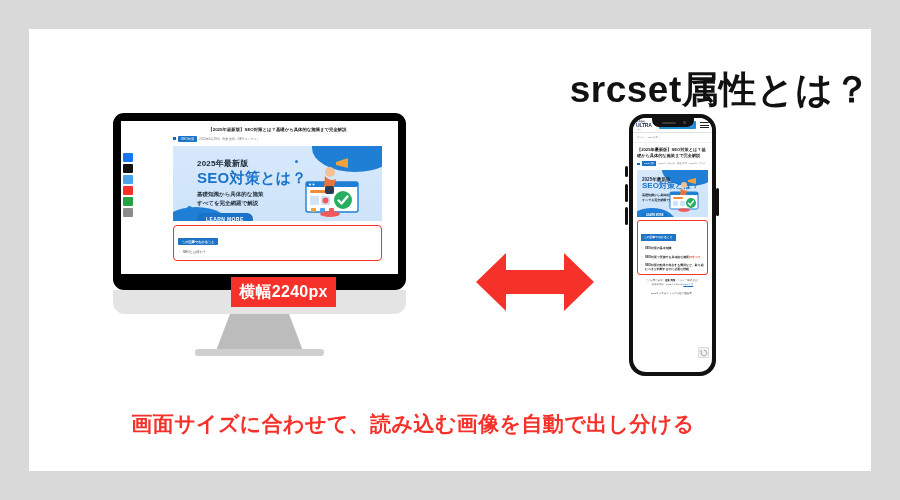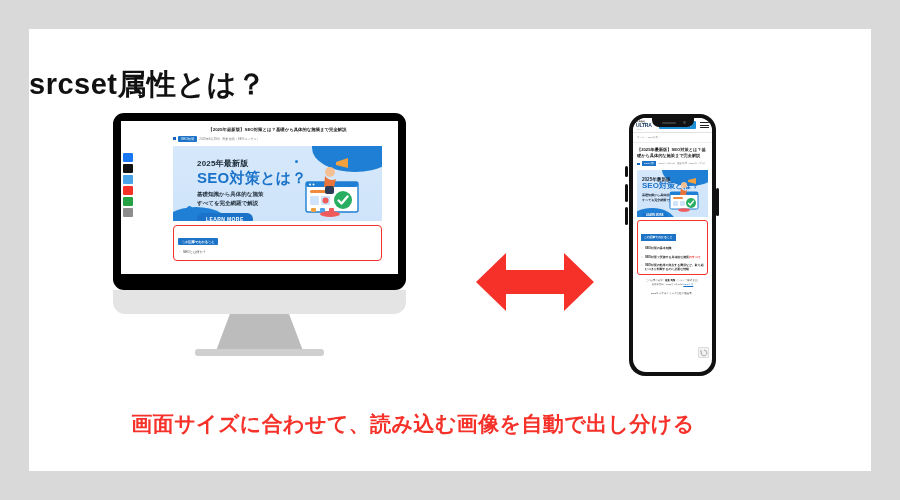--- a/index.html
+++ b/index.html
@@ -15,22 +15,22 @@
     left: 29px; top: 29px;
     width: 842px; height: 442px;
     background: #ffffff;
   }
 
   
   .page-title {
     position: absolute;
     left: 0; top: 36px;
     width: 842px;
-    text-align: left;
-    font-size: 29px;
+    text-align: right;
+    font-size: 37px;
     font-weight: bold;
     color: #111111;
     letter-spacing: .5px;
   }
 
   
   .caption {
     position: absolute;
     left: 0; top: 381px;
     width: 768px;
@@ -323,20 +323,21 @@
             <div class="d-toc-li">SEOとは何か？</div>
           </div>
         </div>
       </div>
     </div>
 
     <div class="monitor-chin"></div>
     <div class="monitor-neck"></div>
     <div class="monitor-base"></div>
 
+    <div class="label-red label-desktop">横幅2240px</div>
   </div>
 
   <svg class="arrow" viewBox="0 0 118 62">
     <path d="M0 31 L30 2 L30 19 L88 19 L88 2 L118 31 L88 60 L88 43 L30 43 L30 60 Z" fill="#f5312a"></path>
   </svg>
 
   <div class="phone">
     <div class="phone-btn pb1"></div>
     <div class="phone-btn pb2"></div>
     <div class="phone-btn pb3"></div>

